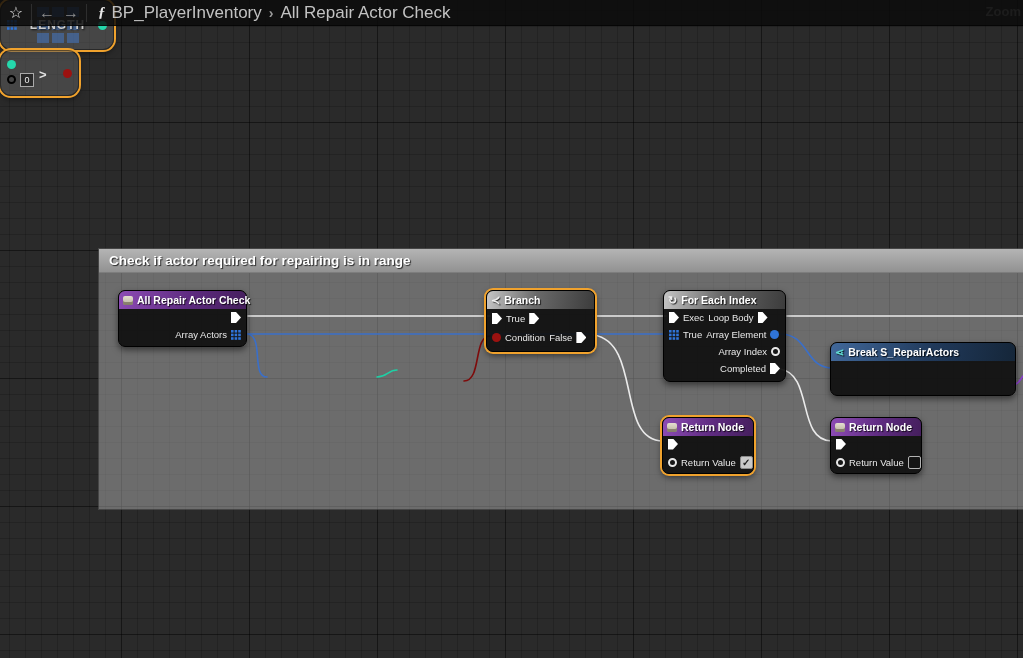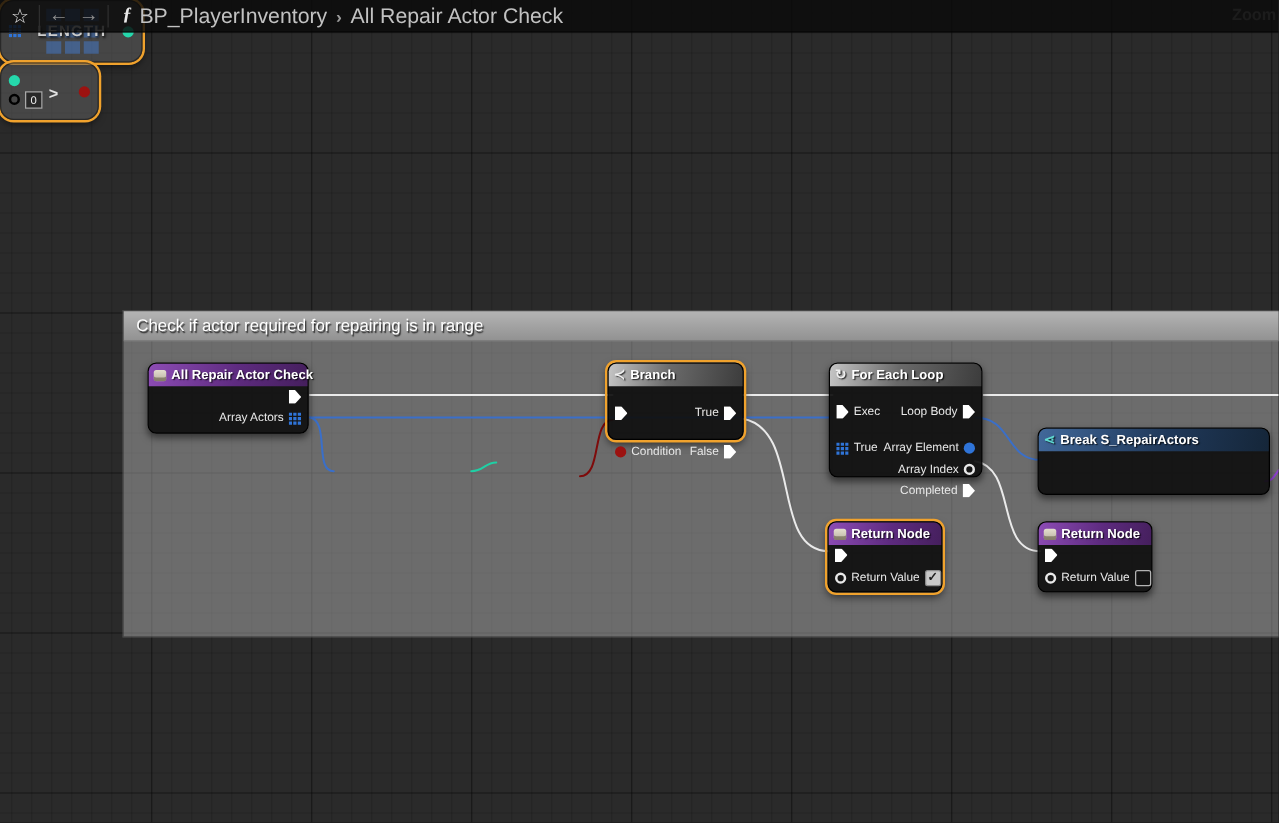--- a/index.html
+++ b/index.html
@@ -23,42 +23,42 @@
   .tb-sep{width:1px;height:18px;background:#2e2e2e;margin:0 3px;}
   .fnicon-tb{color:#e9e9e9;font-size:15px;font-style:italic;font-family:"Liberation Serif",serif;font-weight:bold;margin:0 6px 0 8px;}
   .crumb{font-size:17px;color:#c2c2c2;cursor:pointer;}
   .crumb-sep{font-size:14px;color:#9a9a9a;font-weight:bold;margin:0 7px;}
   .zoomlabel{position:absolute;right:2px;top:4px;font-size:13px;font-weight:bold;color:#6e6e6e;}
   
   .comment{position:absolute;left:98px;top:248px;width:930px;height:262px;z-index:1;
     background:rgba(200,200,200,.42);border:1px solid rgba(0,0,0,.35);}
   .comment-hd{height:24px;background:linear-gradient(#b4b4b4,#929292);
     display:flex;align-items:center;padding:0 10px;border-bottom:1px solid rgba(0,0,0,.3);}
-  .comment-hd span{font-size:13.5px;font-weight:normal;color:#fff;text-shadow:1px 1px 1px rgba(0,0,0,.75);}
+  .comment-hd span{font-size:13.5px;font-weight:bold;color:#fff;text-shadow:1px 1px 1px rgba(0,0,0,.75);}
   
   .wires{position:absolute;left:0;top:0;z-index:2;pointer-events:none;}
   .wires path{fill:none;stroke-width:1.6;stroke-linecap:round;}
   
   .node{position:absolute;z-index:5;background:rgba(15,15,15,.93);border:1px solid #000;
     border-radius:7px;box-shadow:0 3px 6px rgba(0,0,0,.5);}
   .node.sel{box-shadow:0 0 0 2px #f0a22d,0 3px 7px rgba(0,0,0,.6);}
   .hdr{height:18px;border-radius:6px 6px 0 0;display:flex;align-items:center;gap:4px;
     padding:0 6px 0 4px;font-size:10.5px;font-weight:bold;color:#fff;
     text-shadow:1px 1px 1px rgba(0,0,0,.8);white-space:nowrap;}
   .hdr.purple{background:linear-gradient(100deg,#8d4cb5 0%,#5e2b80 55%,#451f5d 100%);}
   .hdr.gray{background:linear-gradient(100deg,#c6c6c6 0%,#6a6a6a 45%,#3c3c3c 100%);}
   .hdr.blue{background:linear-gradient(100deg,#41689a 0%,#20395a 55%,#152639 100%);}
   .hdr-ico{font-size:11px;font-weight:bold;color:#efefef;line-height:1;}
   .hdr-ico.teal{color:#5fd8d0;}
   .fnpage{width:10px;height:9px;border-radius:2px;background:linear-gradient(#e4decf,#b9b2a0);
     box-shadow:inset 0 -3px 0 rgba(90,80,60,.55);flex:none;}
   .row{display:flex;align-items:center;gap:4px;padding:0 5px;height:17px;
     font-size:9.5px;color:#e8e8e8;white-space:nowrap;}
   .row.r{justify-content:flex-end;}
-  .row.sb{justify-content:space-between;margin-top:12px;}
+  .row.sb{}
   .grp{display:flex;align-items:center;gap:4px;}
   .execpin{width:10px;height:11px;background:#fff;flex:none;
     clip-path:polygon(0 0,50% 0,100% 50%,50% 100%,0 100%);}
   .circ{width:9px;height:9px;border-radius:50%;flex:none;}
   .circ.hollow{background:transparent !important;border:2px solid;}
   .c-bool{background:#9c1210;border-color:#9c1210;}
   .c-int{background:#25d8ac;border-color:#25d8ac;}
   .c-struct{background:#2f74d8;border-color:#2f74d8;}
   .c-name{background:#e879b8;border-color:#e879b8;}
   .c-obj{background:#8d3fd0;border-color:#8d3fd0;}
@@ -197,21 +197,21 @@
       <span class="grp">
           <span>False</span>
           <span class="execpin"></span>
         </span>
     </div>
   </div>
 
   <div class="node" style="left:663px;top:290px;width:123px;height:92px">
     <div class="hdr gray">
       <span class="hdr-ico">↻</span>
-      <span>For Each Loop</span>
+      <span>For Each Index</span>
     </div>
     <div class="row sb">
       <span class="grp">
           <span class="execpin"></span>
           <span>Exec</span>
         </span>
       <span class="grp">
           <span>Loop Body</span>
           <span class="execpin"></span>
         </span>

